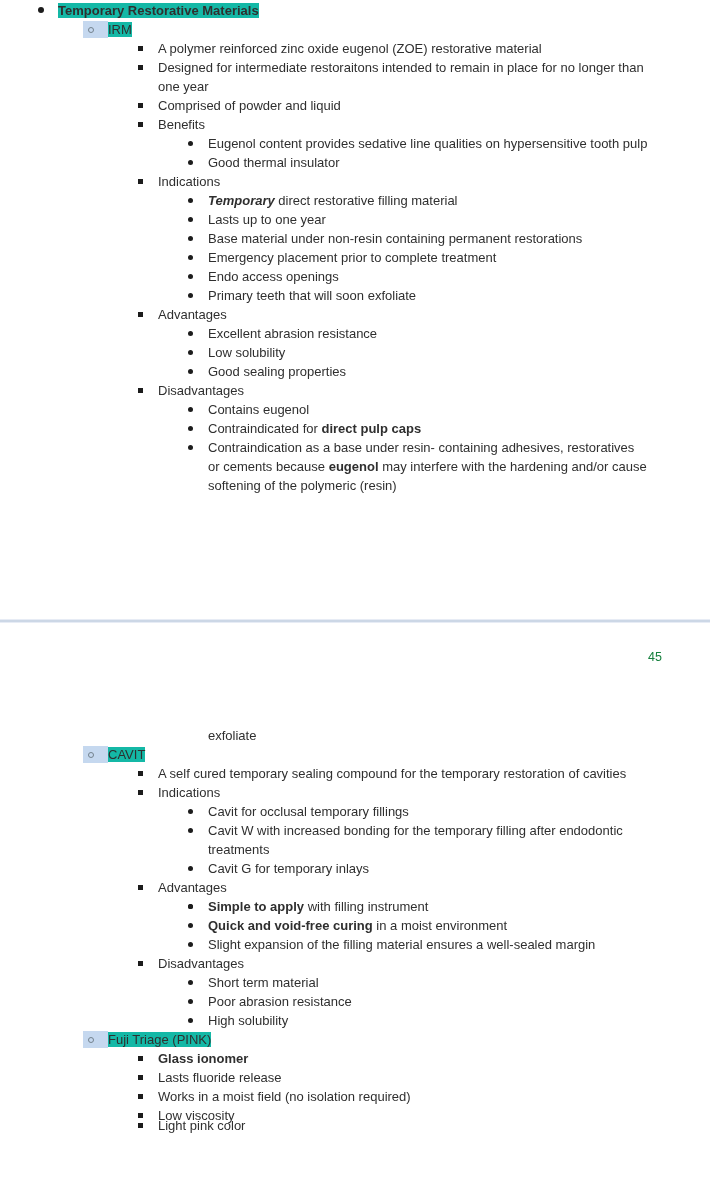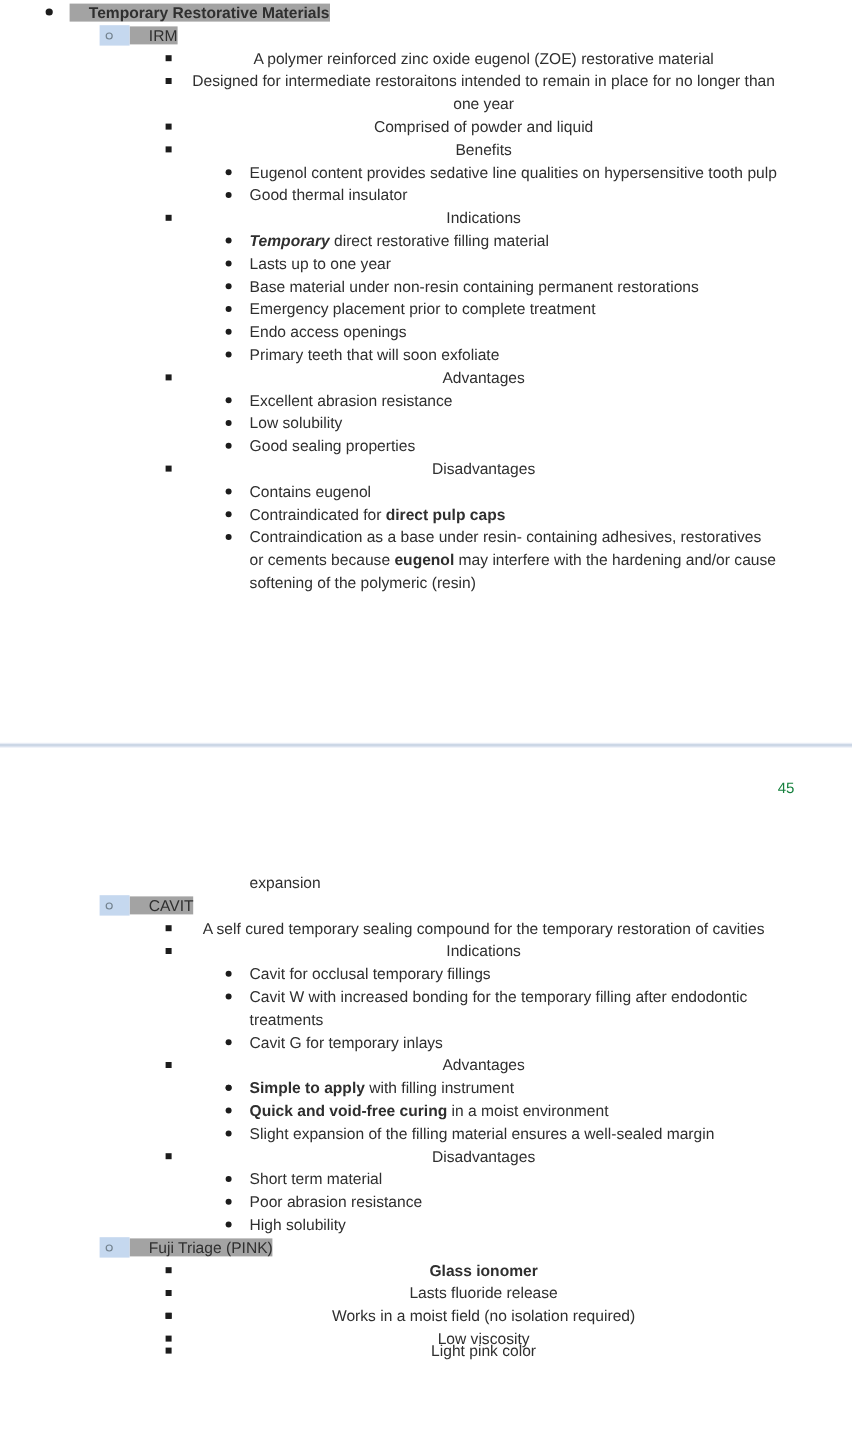--- a/index.html
+++ b/index.html
@@ -7,34 +7,34 @@
     width:710px;height:1200px;overflow:hidden;background:#ffffff;
     font-family:"Liberation Sans", sans-serif;
     font-size:13px;color:#2f2f2f;position:relative;
   }
   .page{position:absolute;left:0;width:648px;}
   #page1{top:1px;}
   #page2{top:726px;}
   .item{position:relative;line-height:19px;}
   .l1{padding-left:58px;}
   .l2{padding-left:108px;}
-  .l3{padding-left:158px;text-align:center;}
+  .l3{padding-left:158px;}
   .l4{padding-left:208px;}
   .bullet{position:absolute;top:7px;display:block;}
   .l1 > .bullet{left:38px;}
   .l2 > .bullet{left:88px;}
   .l3 > .bullet{left:138px;}
   .l4 > .bullet{left:188px;}
   .disc{width:5px;height:5px;border-radius:50%;background:#1c1c1c;}
   .l1 > .disc{width:6px;height:6px;top:6px;}
   .circle{width:4px;height:4px;border-radius:50%;border:1.5px solid #73828e;background:transparent;top:6.5px;}
   .square{width:5px;height:5px;background:#1c1c1c;}
   .seg-b{font-weight:bold;}
   .seg-i{font-style:italic;}
-  .seg-h{background:#a3a3a3;padding-left:16px;}
+  .seg-h{background:#14b8a6;}
   .hlpad{position:absolute;top:1px;height:17px;background:#c5d8ef;}
   .l2 > .hlpad{left:83px;width:25px;}
   .clipped{margin-top:-9px;}
   .page-break-line{
     position:absolute;left:0;top:620px;width:710px;height:2px;
     background:#ccd7e6;box-shadow:0 1px 0 #e7ecf5, 0 -1px 0 #e7ecf5;
   }
   .page-number{
     position:absolute;top:650px;right:48px;
     font-size:12.5px;color:#15803d;
@@ -67,21 +67,21 @@
     <div class="item l4"><span class="bullet disc"></span><span><span class="">Contains eugenol</span></span></div>
     <div class="item l4"><span class="bullet disc"></span><span><span class="">Contraindicated for </span><span class=" seg-b">direct pulp caps</span></span></div>
     <div class="item l4"><span class="bullet disc"></span><span><span class="">Contraindication as a base under resin- containing adhesives, restoratives or cements because </span><span class=" seg-b">eugenol</span><span class=""> may interfere with the hardening and/or cause softening of the polymeric (resin)</span></span></div>
   </div>
 
 <div class="page-break-line"></div>
 
 <div class="page-number">45</div>
 
 <div class="page" id="page2">
-    <div class="item l4"><span><span class="">expansion</span></span></div>
+    <div class="item l4"><span><span class="">exfoliate</span></span></div>
     <div class="item l2"><span class="hlpad"></span><span class="bullet circle"></span><span><span class=" seg-h">CAVIT</span></span></div>
     <div class="item l3"><span class="bullet square"></span><span><span class="">A self cured temporary sealing compound for the temporary restoration of cavities</span></span></div>
     <div class="item l3"><span class="bullet square"></span><span><span class="">Indications</span></span></div>
     <div class="item l4"><span class="bullet disc"></span><span><span class="">Cavit for occlusal temporary fillings</span></span></div>
     <div class="item l4"><span class="bullet disc"></span><span><span class="">Cavit W with increased bonding for the temporary filling after endodontic treatments</span></span></div>
     <div class="item l4"><span class="bullet disc"></span><span><span class="">Cavit G for temporary inlays</span></span></div>
     <div class="item l3"><span class="bullet square"></span><span><span class="">Advantages</span></span></div>
     <div class="item l4"><span class="bullet disc"></span></div>
     <div class="item l4"><span class="bullet disc"></span><span><span class=" seg-b">Simple to apply</span><span class=""> with filling instrument</span></span></div>
     <div class="item l4"><span class="bullet disc"></span><span><span class=" seg-b">Quick and void-free curing</span><span class=""> in a moist environment</span></span></div>

